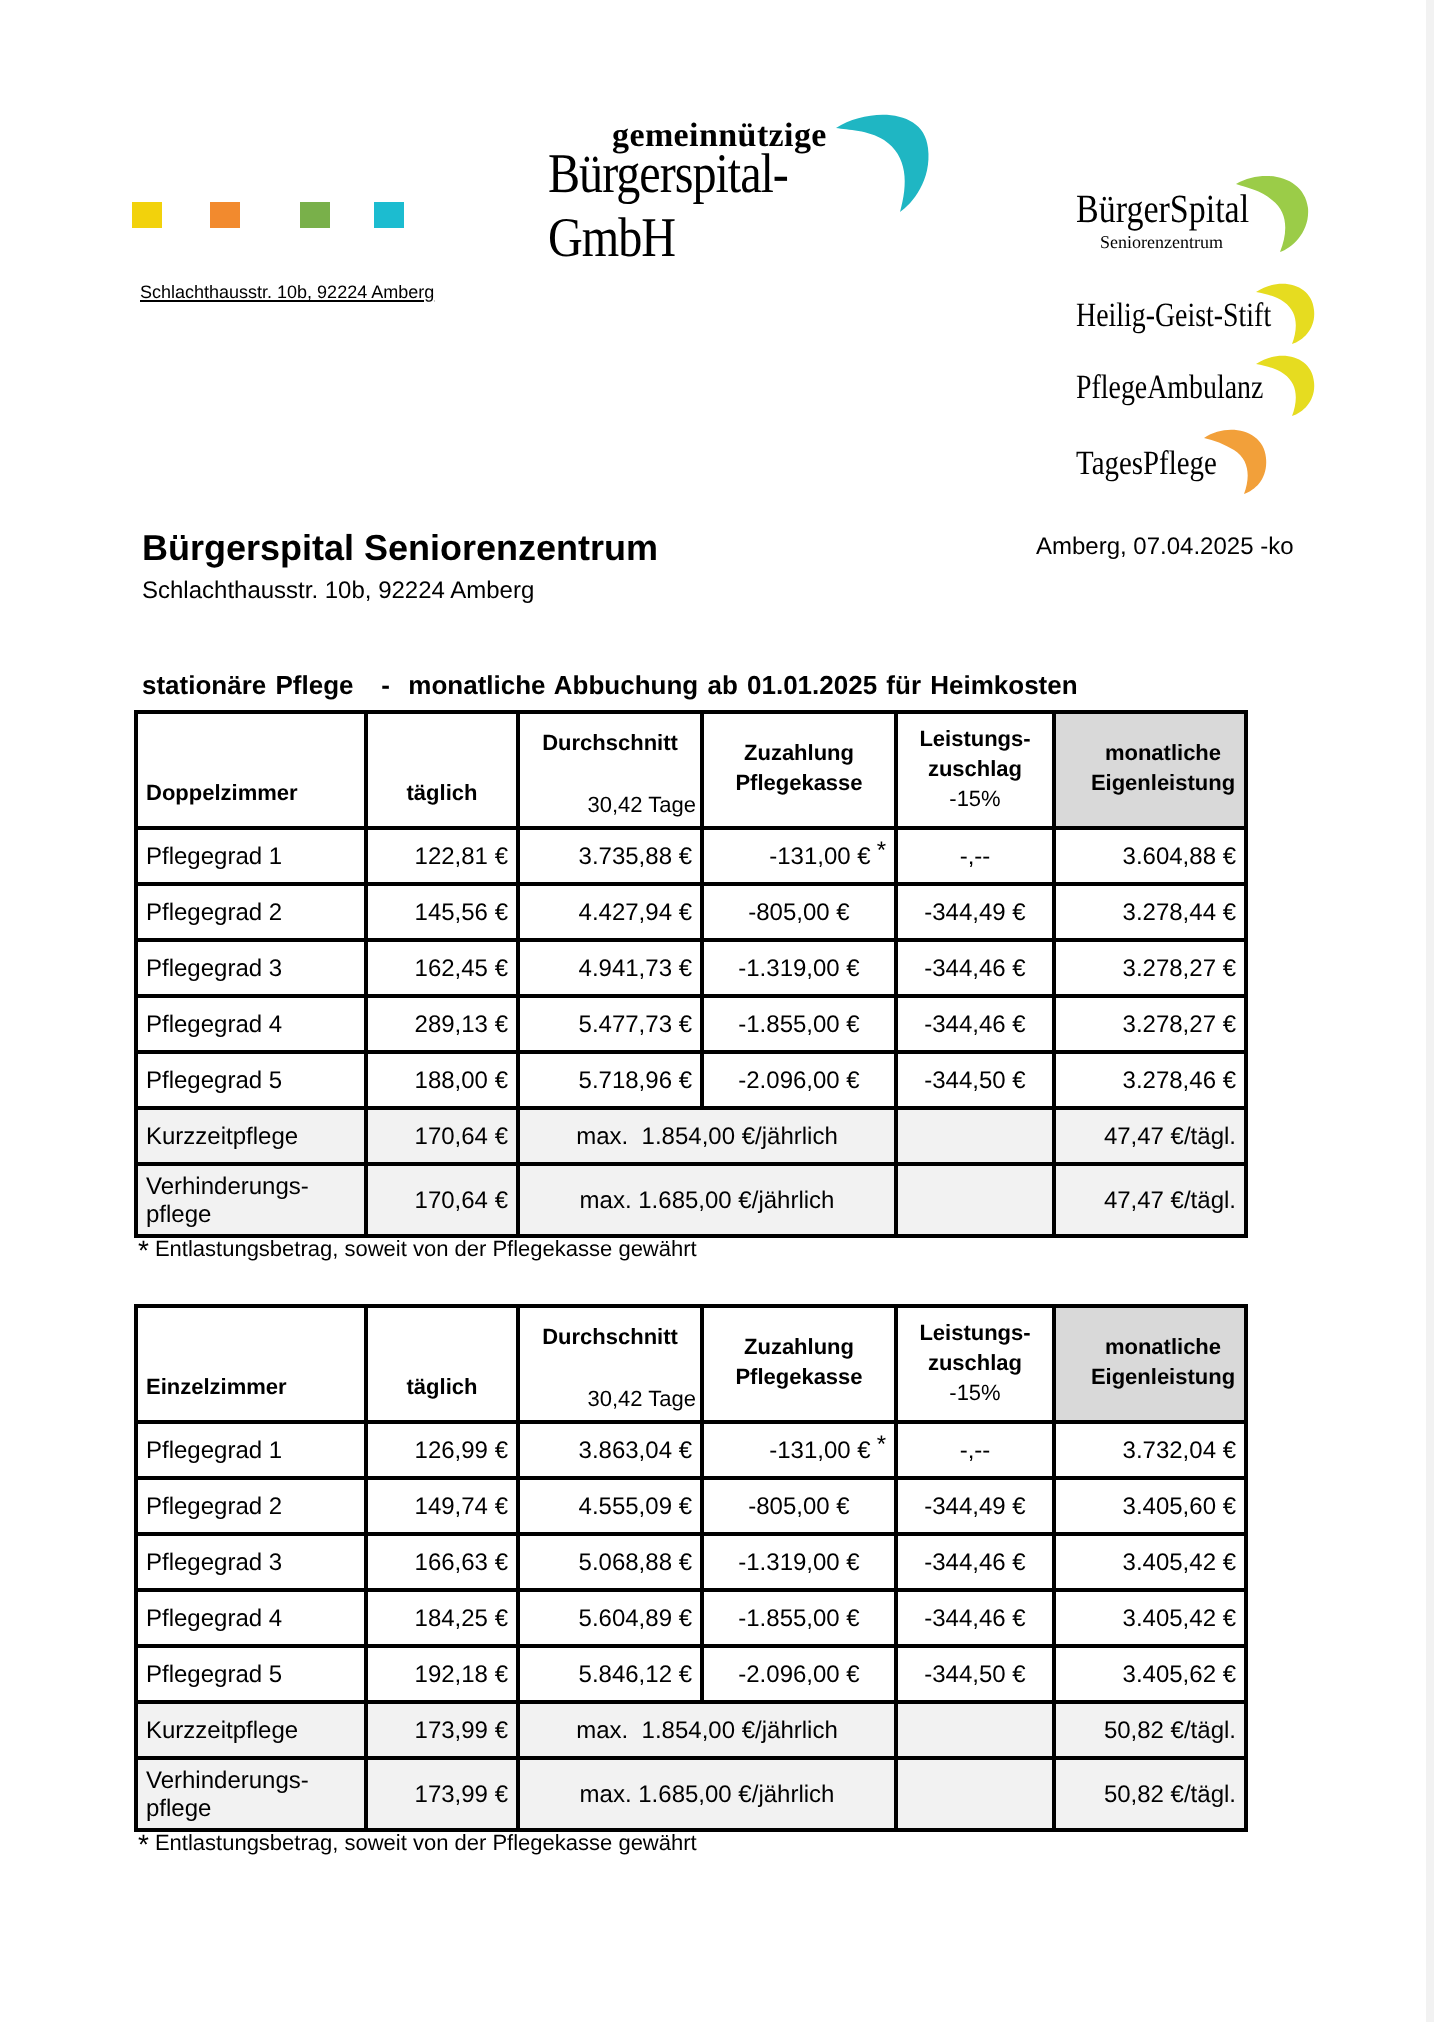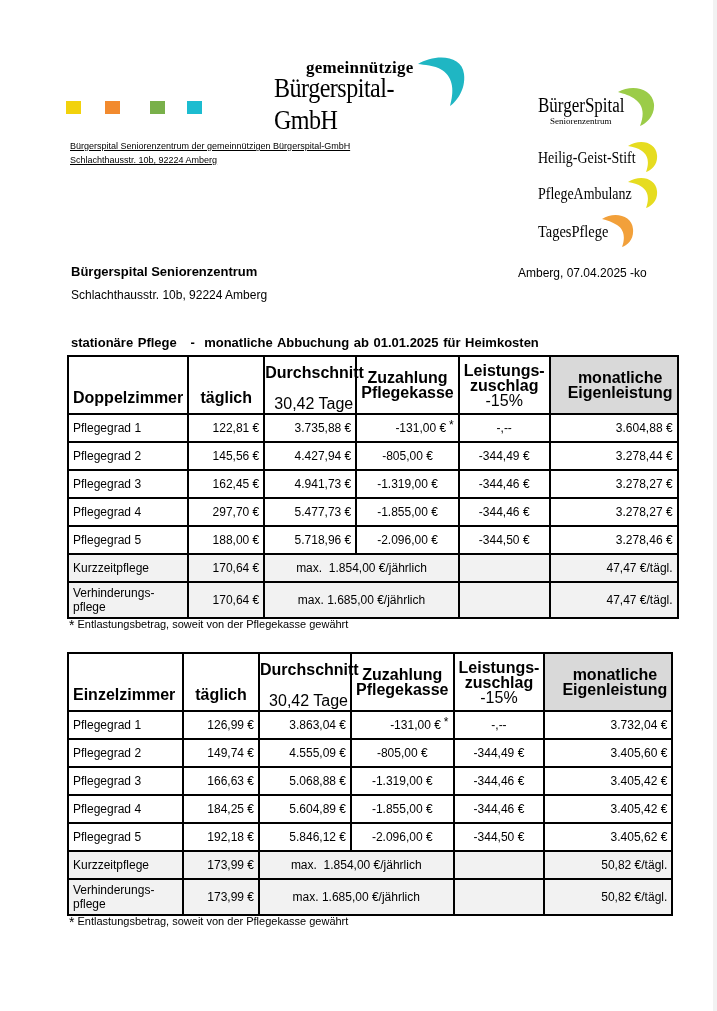--- a/index.html
+++ b/index.html
@@ -17,28 +17,28 @@
   .sq { position: absolute; width: 15px; height: 13px; }
 
   .sender { left: 70px; top: 139px; font-size: 9px; line-height: 14px; }
   .sender div { text-decoration: underline; }
 
   
   .side-logo { position: absolute; font-family: "Liberation Serif", serif; }
   .side-logo .txt { position: absolute; white-space: nowrap; transform-origin: left; }
   .side-logo svg { position: absolute; }
 
-  .org-name { left: 71px; top: 264px; font-size: 13px; font-weight: bold; }
+  .org-name { left: 71px; top: 264px; font-size: 18px; font-weight: bold; }
   .org-addr { left: 71px; top: 287px; font-size: 12px; line-height: 16px; }
   .date-line { left: 518px; top: 266px; font-size: 12px; }
   .section-title { left: 71px; top: 335px; font-size: 13px; font-weight: bold; word-spacing: 1px; }
 
   table.price { position: absolute; left: 67px; border-collapse: collapse; font-size: 12px; table-layout: fixed; }
   table.price td, table.price th { border: 2px solid #000; padding: 0 4px; height: 26px; }
-  table.price th { font-weight: bold; height: 48px; vertical-align: middle; font-size: 16px; line-height: 15px; }
+  table.price th { font-weight: bold; height: 48px; vertical-align: middle; font-size: 11px; line-height: 15px; }
   table.price th.first { text-align: left; vertical-align: bottom; padding-bottom: 8px; }
   table.price th.daily { vertical-align: bottom; padding-bottom: 8px; }
   table.price th.avg { position: relative; padding: 0; }
   table.price th.avg .top { position: absolute; left: 0; right: 0; top: 8px; text-align: center; }
   table.price th.avg .bot { position: absolute; right: 2px; bottom: 2px; font-weight: normal; }
   table.price th.lz .norm { font-weight: normal; }
   table.price th.own { background: #d9d9d9; padding-left: 17px; }
   table.price td.num { text-align: right; }
   table.price td.label { text-align: left; }
   table.price td.center { text-align: center; }
@@ -62,21 +62,20 @@
 </div>
 
 <div class="abs squares">
   <div class="sq" style="left:0;background:#f2d20c"></div>
   <div class="sq" style="left:39px;background:#f28a2e"></div>
   <div class="sq" style="left:84px;background:#79b04a"></div>
   <div class="sq" style="left:121px;background:#1cbcd0"></div>
 </div>
 
 <div class="abs sender">
-  <div>Bürgerspital Seniorenzentrum der gemeinnützigen Bürgerspital-GmbH</div>
   <div>Schlachthausstr. 10b, 92224 Amberg</div>
 </div>
 
 <div class="side-logo" style="left:538px;top:86px;width:120px;height:44px;">
   <svg width="40" height="42" viewBox="0 0 40 42" style="left:78px;top:0;">
     <path d="M2 6 C 16 -2, 36 2, 38 18 C 39 30, 30 38, 24 40 C 28 30, 28 20, 20 14 C 14 9, 8 8, 2 6 Z" fill="#9bcc48"></path>
   </svg>
   <span class="txt" style="left:0;top:8px;font-size:20px;transform:scaleX(0.85);">BürgerSpital</span>
   <span class="txt" style="left:12px;top:30px;font-size:9px;">Seniorenzentrum</span>
 </div>
@@ -157,21 +156,21 @@
   <tr>
     <td class="label">Pflegegrad 3</td>
     <td class="num">162,45 €</td>
     <td class="num">4.941,73 €</td>
     <td class="center">-1.319,00 €</td>
     <td class="center">-344,46 €</td>
     <td class="num">3.278,27 €</td>
   </tr>
   <tr>
     <td class="label">Pflegegrad 4</td>
-    <td class="num">297,70 €</td>
+    <td class="num">289,13 €</td>
     <td class="num">5.477,73 €</td>
     <td class="center">-1.855,00 €</td>
     <td class="center">-344,46 €</td>
     <td class="num">3.278,27 €</td>
   </tr>
   <tr>
     <td class="label">Pflegegrad 5</td>
     <td class="num">188,00 €</td>
     <td class="num">5.718,96 €</td>
     <td class="center">-2.096,00 €</td>

